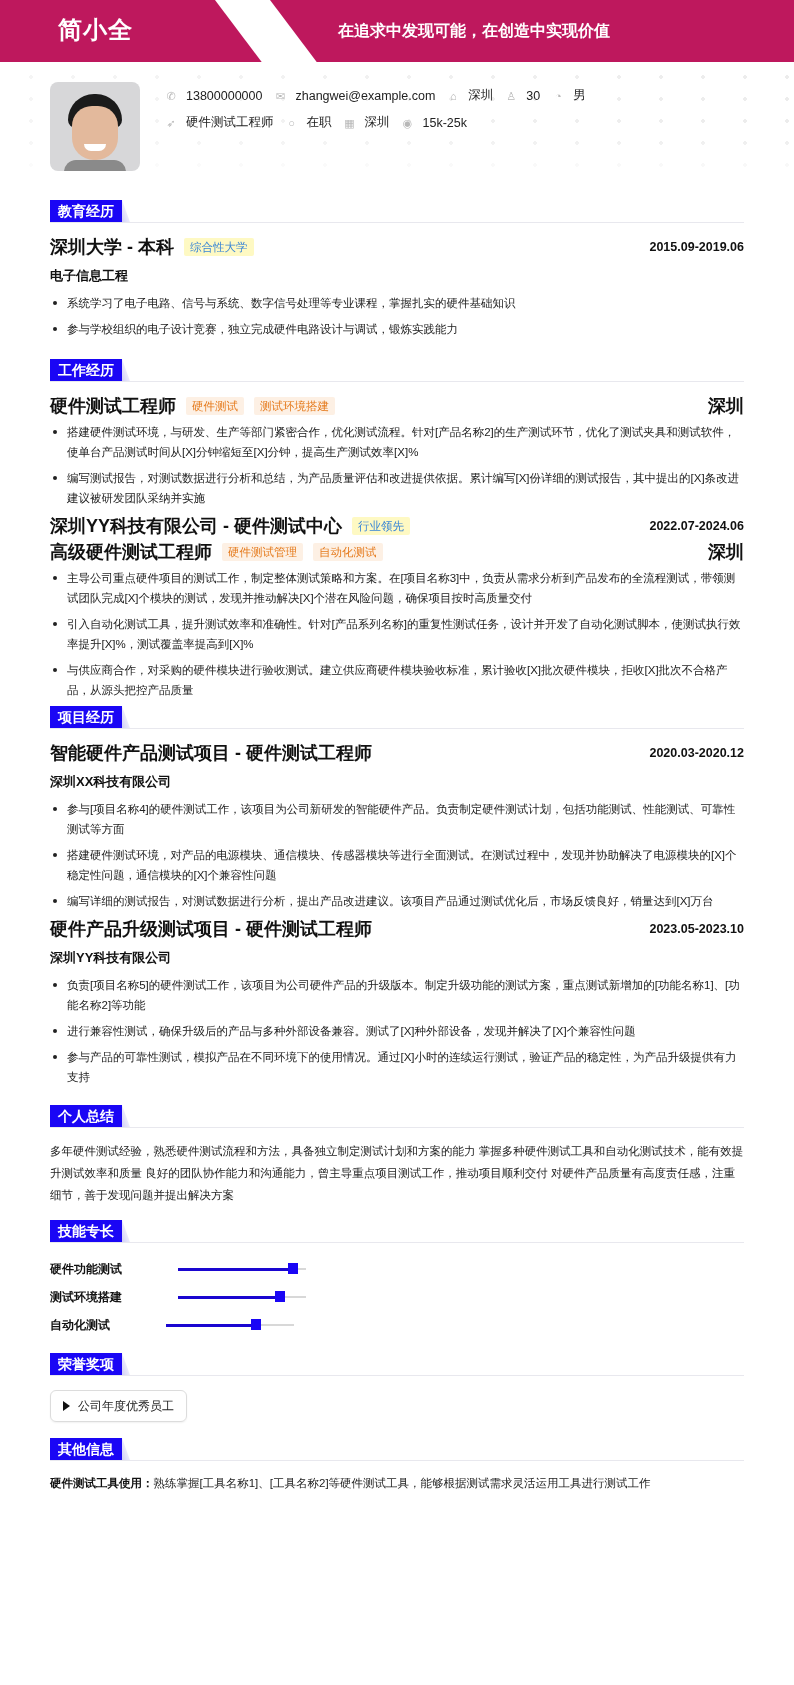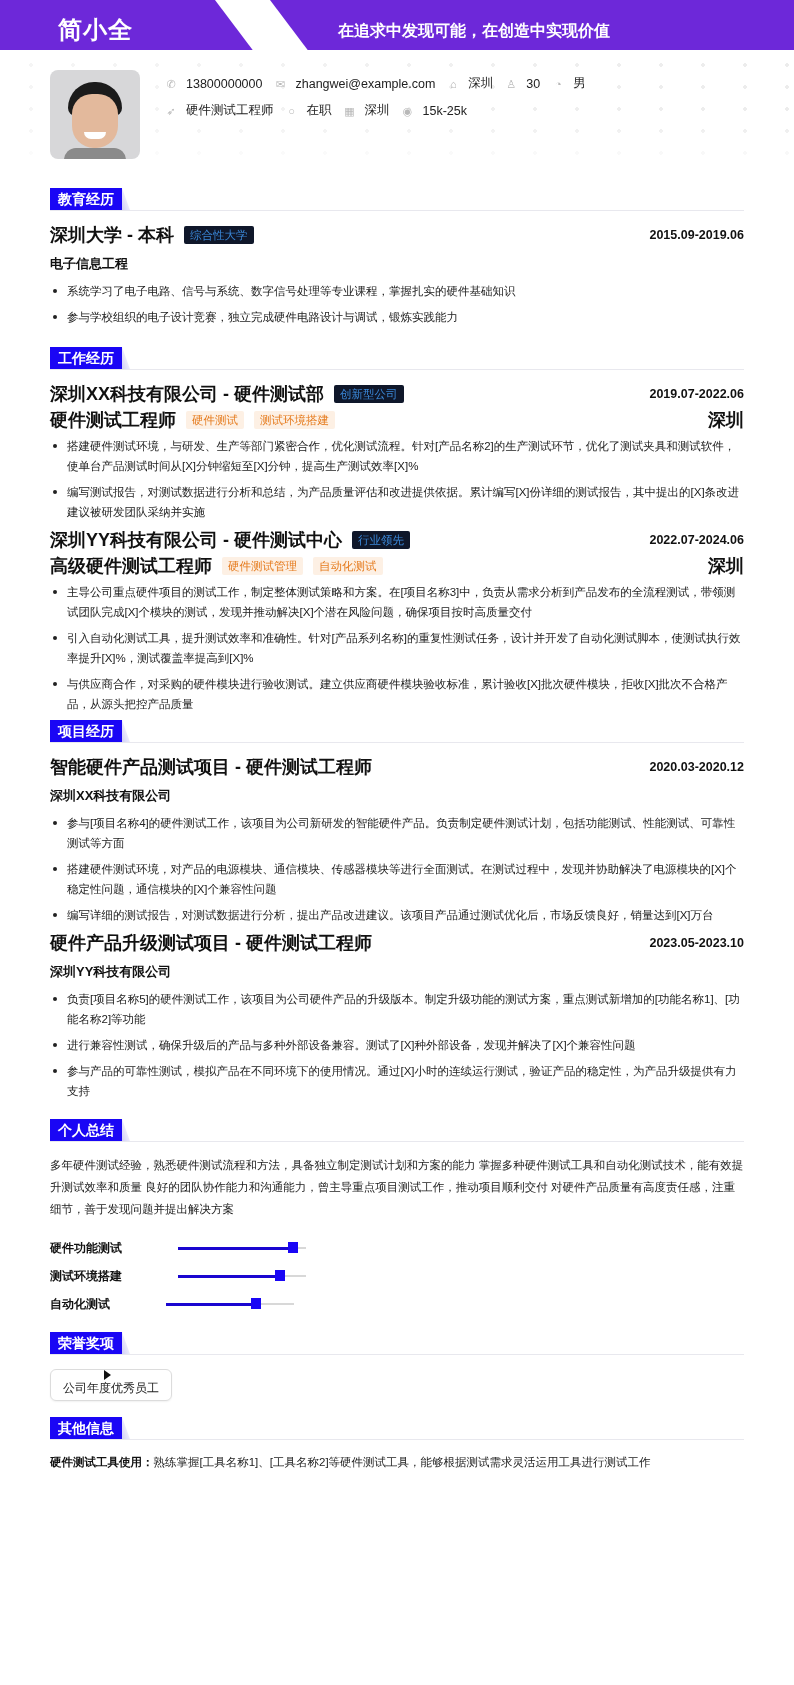--- a/index.html
+++ b/index.html
@@ -1,20 +1,20 @@
 <!DOCTYPE html>
 <html><head>
 <meta charset="utf-8">
 <style>
   * { box-sizing: border-box; margin: 0; padding: 0; }
   html, body { width: 794px; background: #ffffff; }
   body { font-family: "Liberation Sans", "DejaVu Sans", sans-serif; color: #222; font-size: 12px; position: relative; }
 
   
-  .header { position: relative; height: 50px; background: #6d28d9; overflow: hidden; }
+  .header { position: relative; height: 62px; background: #be185d; overflow: hidden; }
   .header .band { position: absolute; top: 0; left: 215px; width: 55px; height: 62px; background: #fff; transform: skewX(37deg); transform-origin: top left; }
   .header .name { position: absolute; left: 58px; top: 14px; font-size: 24px; font-weight: bold; color: #fff; letter-spacing: 1px; }
   .header .motto { position: absolute; left: 338px; top: 21px; font-size: 16px; font-weight: bold; color: #fff; }
 
   
   .profile { position: relative; height: 120px; background-image: radial-gradient(circle, #ececec 1.6px, transparent 2px); background-size: 42px 22px; background-position: 10px 4px; }
   .profile-mask { position: absolute; left: 0; top: 0; width: 794px; height: 120px; background: linear-gradient(to right, rgba(255,255,255,0.5) 0%, rgba(255,255,255,0.2) 60%, rgba(255,255,255,0) 100%), linear-gradient(to bottom, rgba(255,255,255,0) 0%, rgba(255,255,255,0) 60%, #fff 100%); }
   .avatar { position: absolute; left: 50px; top: 20px; width: 90px; height: 89px; border-radius: 8px; background: #d7d7d9; overflow: hidden; }
   .avatar .hair { position: absolute; left: 18px; top: 12px; width: 54px; height: 34px; background: #1b1b1b; border-radius: 26px 26px 8px 8px; }
   .avatar .face { position: absolute; left: 22px; top: 24px; width: 46px; height: 54px; background: #e3b99c; border-radius: 20px 20px 22px 22px; }
@@ -30,21 +30,21 @@
   .section { position: relative; padding: 0 50px 0 50px; }
   .sec-head { position: relative; height: 23px; margin-bottom: 12px; }
   .sec-head .line { position: absolute; left: 0; right: 0; top: 22px; height: 1px; background: #e8e8ee; }
   .sec-head .tab { position: absolute; left: 0; top: 0; height: 22px; padding: 0 8px; background: #1a06f5; color: #fff; font-size: 14px; font-weight: bold; line-height: 22px; }
   .sec-head .tail { position: absolute; top: 0; height: 22px; width: 10px; background: linear-gradient(to right, #c9c8f4, #ecebfb); transform: skewX(20deg); transform-origin: bottom left; }
 
   .row { display: flex; justify-content: space-between; align-items: center; height: 24px; }
   .row .left { display: flex; align-items: center; }
   .bold { font-weight: bold; font-size: 18px; color: #111; }
   .date { font-weight: bold; font-size: 12.5px; color: #111; }
-  .tag-blue { display: inline-block; margin-left: 10px; padding: 0 6px; height: 18px; line-height: 18px; background: #0f172a; color: #3a86d6; font-size: 11.5px; border-radius: 2px; }
+  .tag-blue { display: inline-block; margin-left: 10px; padding: 0 6px; height: 18px; line-height: 18px; background: #fef9c3; color: #3a86d6; font-size: 11.5px; border-radius: 2px; }
   .tag-orange { display: inline-block; margin-left: 10px; padding: 0 6px; height: 18px; line-height: 18px; background: #fdf0e4; color: #e57a1c; font-size: 11.5px; border-radius: 2px; }
   .sub { height: 26px; line-height: 26px; font-weight: bold; font-size: 13px; color: #111; }
   ul.bullets { list-style: none; }
   ul.bullets li { position: relative; padding-left: 17px; font-size: 11.5px; line-height: 20px; color: #222; margin-bottom: 6px; }
   ul.bullets li::before { content: ""; position: absolute; left: 3px; top: 8px; width: 4px; height: 4px; background: #222; border-radius: 50%; }
 
   .summary { font-size: 11.5px; line-height: 22px; color: #222; }
 
   .skills { display: flex; flex-wrap: wrap; }
   .skill { width: 352px; display: flex; align-items: center; height: 28px; gap: 48px; }
@@ -138,27 +138,20 @@
   </ul>
 </div>
 
 <div class="section" style="margin-top:20px;">
   <div class="sec-head">
     <div class="line"></div>
     <div class="tail" style="left:70px;"></div>
     <div class="tab">工作经历</div>
   </div>
 
-  <div class="row">
-    <div class="left">
-        <span class="bold">深圳XX科技有限公司 - 硬件测试部</span>
-        <span class="tag-blue">创新型公司</span>
-      </div>
-    <span class="date">2019.07-2022.06</span>
-  </div>
   <div class="row" style="margin-top:2px;margin-bottom:4px;">
     <div class="left">
         <span class="bold">硬件测试工程师</span>
         <span class="tag-orange">硬件测试</span>
         <span class="tag-orange">测试环境搭建</span>
       </div>
     <span class="bold">深圳</span>
   </div>
   <ul class="bullets">
     <li>搭建硬件测试环境，与研发、生产等部门紧密合作，优化测试流程。针对[产品名称2]的生产测试环节，优化了测试夹具和测试软件，使单台产品测试时间从[X]分钟缩短至[X]分钟，提高生产测试效率[X]%</li>
@@ -220,20 +213,25 @@
 <div class="section" style="margin-top:18px;">
   <div class="sec-head">
     <div class="line"></div>
     <div class="tail" style="left:70px;"></div>
     <div class="tab">个人总结</div>
   </div>
   <div class="summary">多年硬件测试经验，熟悉硬件测试流程和方法，具备独立制定测试计划和方案的能力 掌握多种硬件测试工具和自动化测试技术，能有效提升测试效率和质量 良好的团队协作能力和沟通能力，曾主导重点项目测试工作，推动项目顺利交付 对硬件产品质量有高度责任感，注重细节，善于发现问题并提出解决方案</div>
 </div>
 
 <div class="section" style="margin-top:14px;">
+  <div class="sec-head">
+    <div class="line"></div>
+    <div class="tail" style="left:70px;"></div>
+    <div class="tab">技能专长</div>
+  </div>
   <div class="skills">
     <div class="skill">
       <span class="lbl">硬件功能测试</span>
       <div class="track">
           <div class="fill" style="width:90%;"></div>
           <div class="knob" style="left:calc(90% - 5px);"></div>
         </div>
     </div>
     <div class="skill">
       <span class="lbl">测试环境搭建</span>
@@ -251,21 +249,21 @@
     </div>
   </div>
 </div>
 
 <div class="section" style="margin-top:14px;">
   <div class="sec-head">
     <div class="line"></div>
     <div class="tail" style="left:70px;"></div>
     <div class="tab">荣誉奖项</div>
   </div>
-  <div class="award" style="margin-top:2px;flex-direction:column;">
+  <div class="award" style="margin-top:2px;">
     <span class="tri"></span>
     <span>公司年度优秀员工</span>
   </div>
 </div>
 
 <div class="section" style="margin-top:16px;padding-bottom:14px;">
   <div class="sec-head">
     <div class="line"></div>
     <div class="tail" style="left:70px;"></div>
     <div class="tab">其他信息</div>

